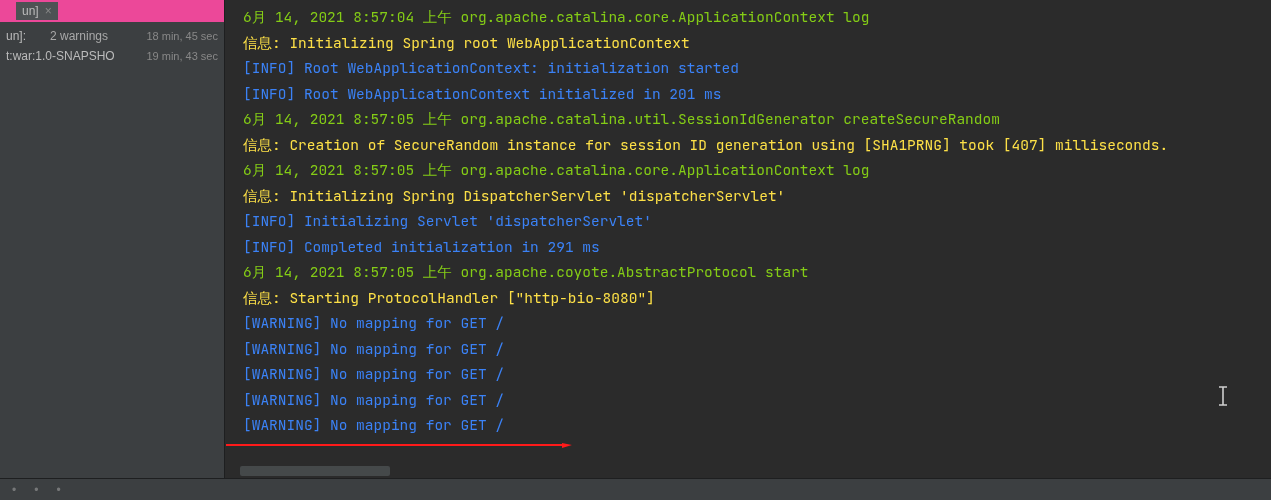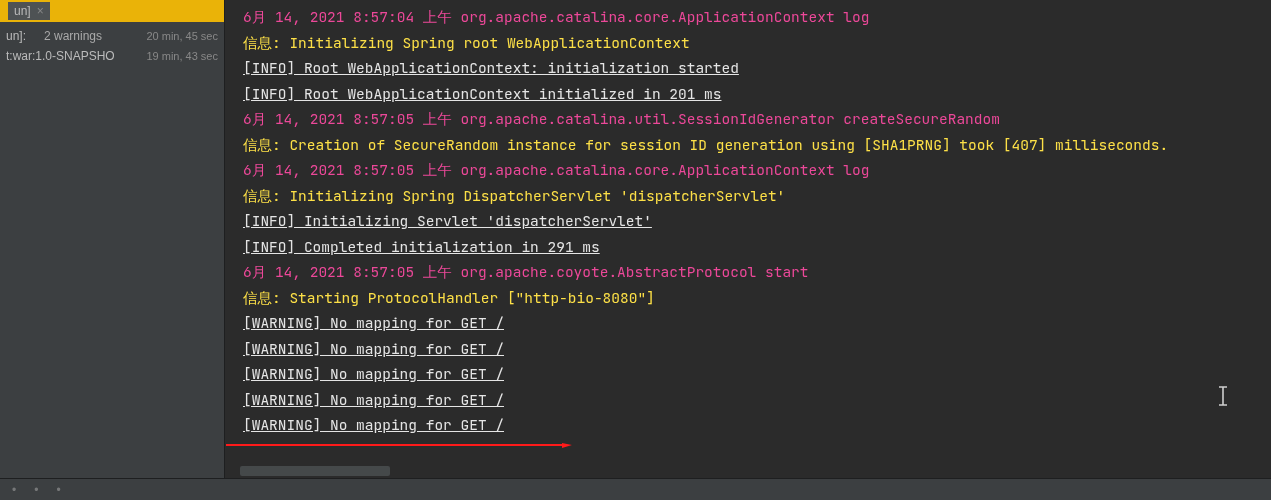--- a/index.html
+++ b/index.html
@@ -17,24 +17,24 @@
     .left-panel {
       width: 225px;
       background: #3c3f41;
       border-right: 1px solid #1e1f20;
       display: flex;
       flex-direction: column;
       flex-shrink: 0;
     }
     .tab-bar {
       height: 22px;
-      background: #eab308;
+      background: #ec4899;
       display: flex;
       align-items: center;
-      padding: 0 8px;
+      padding: 0 16px;
     }
     .tab {
       display: flex;
       align-items: center;
       padding: 2px 6px;
       color: #bbbbbb;
       font-size: 12px;
       background: #4e5254;
     }
     .tab .close {
@@ -54,21 +54,21 @@
       color: #bbbbbb;
       white-space: nowrap;
       overflow: hidden;
     }
     .run-item .name {
       white-space: nowrap;
       text-align: right;
     }
     .run-item .warn {
       color: #a9a9a9;
-      margin-left: 18px;
+      margin-left: 24px;
       text-align: center;
     }
     .run-item .time {
       margin-left: auto;
       color: #888888;
       font-size: 11px;
       padding-left: 6px;
     }
     .console-wrap {
       flex: 1;
@@ -83,23 +83,23 @@
       padding: 4px 8px 0 18px;
       font-family: "JetBrains Mono", "Consolas", "SF Mono", "Menlo", monospace;
       font-size: 14.5px;
       line-height: 25.5px;
       white-space: pre;
       overflow: hidden;
       color: #bbbbbb;
       position: relative;
     }
     .ln { display: block; }
-    .red { color: #ec4899; }     
+    .red { color: #84cc16; }     
     .info { color: #fde047; }    
-    .gray { color: #e5e5e5; text-decoration: underline; }    
+    .gray { color: #3b82f6; }    
     .underline-arrow {
       position: absolute;
       left: 226px;
       top: 443px;
       width: 346px;
       height: 6px;
       pointer-events: none;
     }
     .underline-arrow svg { display: block; }
     .scroll-track {
@@ -152,21 +152,21 @@
   <div class="tab-bar">
     <div class="tab">
       <span>un]</span>
       <span class="close">×</span>
     </div>
   </div>
   <div class="run-list" id="run-list">
       <div class="run-item">
         <span class="name">un]:</span>
         <span class="warn">2 warnings</span>
-        <span class="time">20 min, 45 sec</span>
+        <span class="time">18 min, 45 sec</span>
       </div>
       <div class="run-item">
         <span class="name">t:war:1.0-SNAPSHO</span>
         <span class="time">19 min, 43 sec</span>
       </div>
     </div>
 </div>
 
 <div class="console-wrap">
   <div class="console" id="console"><span class="ln red">6月 14, 2021 8:57:04 上午 org.apache.catalina.core.ApplicationContext log</span><span class="ln info">信息: Initializing Spring root WebApplicationContext</span><span class="ln gray">[INFO] Root WebApplicationContext: initialization started</span><span class="ln gray">[INFO] Root WebApplicationContext initialized in 201 ms</span><span class="ln red">6月 14, 2021 8:57:05 上午 org.apache.catalina.util.SessionIdGenerator createSecureRandom</span><span class="ln info">信息: Creation of SecureRandom instance for session ID generation using [SHA1PRNG] took [407] milliseconds.</span><span class="ln red">6月 14, 2021 8:57:05 上午 org.apache.catalina.core.ApplicationContext log</span><span class="ln info">信息: Initializing Spring DispatcherServlet 'dispatcherServlet'</span><span class="ln gray">[INFO] Initializing Servlet 'dispatcherServlet'</span><span class="ln gray">[INFO] Completed initialization in 291 ms</span><span class="ln red">6月 14, 2021 8:57:05 上午 org.apache.coyote.AbstractProtocol start</span><span class="ln info">信息: Starting ProtocolHandler ["http-bio-8080"]</span><span class="ln gray">[WARNING] No mapping for GET /</span><span class="ln gray">[WARNING] No mapping for GET /</span><span class="ln gray">[WARNING] No mapping for GET /</span><span class="ln gray">[WARNING] No mapping for GET /</span><span class="ln gray">[WARNING] No mapping for GET /</span></div>

